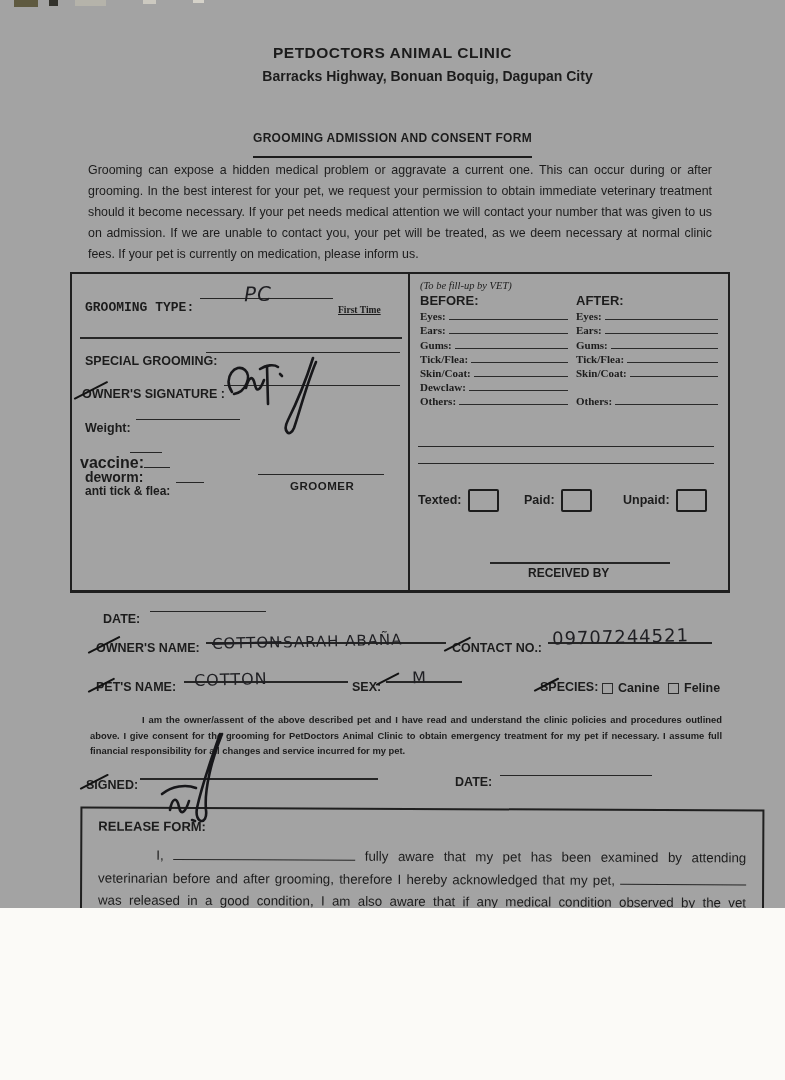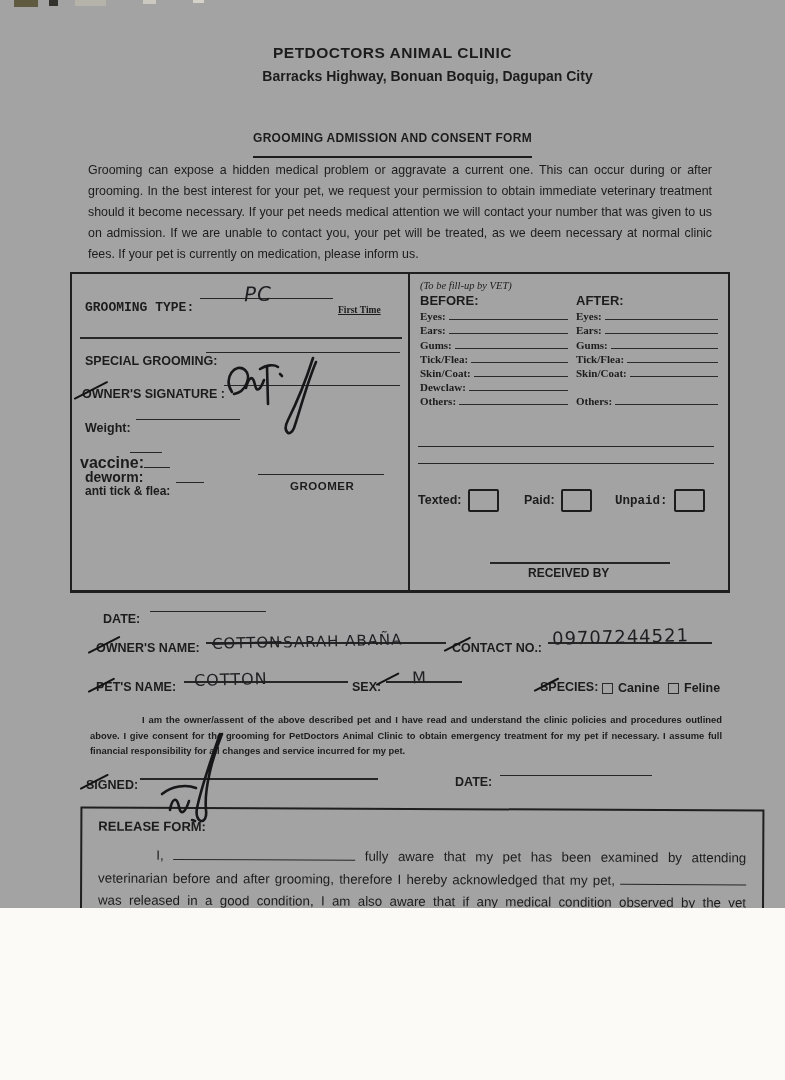--- a/index.html
+++ b/index.html
@@ -160,21 +160,21 @@
             <div class="mline"></div>
           </div>
       </div>
 
       <div class="wline" style="left:8px;top:172px;width:296px;border-bottom-width:1.3px;"></div>
       <div class="wline" style="left:8px;top:189px;width:296px;border-bottom-width:1.3px;"></div>
 
       <div class="abs bsans" style="left:8px;top:215px;font-size:12.5px;">
         <span>Texted:</span><span class="paybox"></span>
         <span style="margin-left:22px;">Paid:</span><span class="paybox"></span>
-        <span style="margin-left:20px;font-family:Liberation Mono, monospace;">Unpaid:</span><span class="paybox"></span>
+        <span style="margin-left:28px;">Unpaid:</span><span class="paybox"></span>
       </div>
 
       <div class="wline" style="left:80px;top:288px;width:180px;border-bottom-width:2px;"></div>
       <div class="abs bsans" style="left:118px;top:292px;font-size:12px;font-family:'Liberation Sans',sans-serif;">RECEIVED BY</div>
     </div>
   </div>
 
   <span class="abs bsans" style="left:103px;top:612px;font-size:12.5px;">DATE:</span>
   <div class="wline" style="left:150px;top:611px;width:116px;"></div>
 

